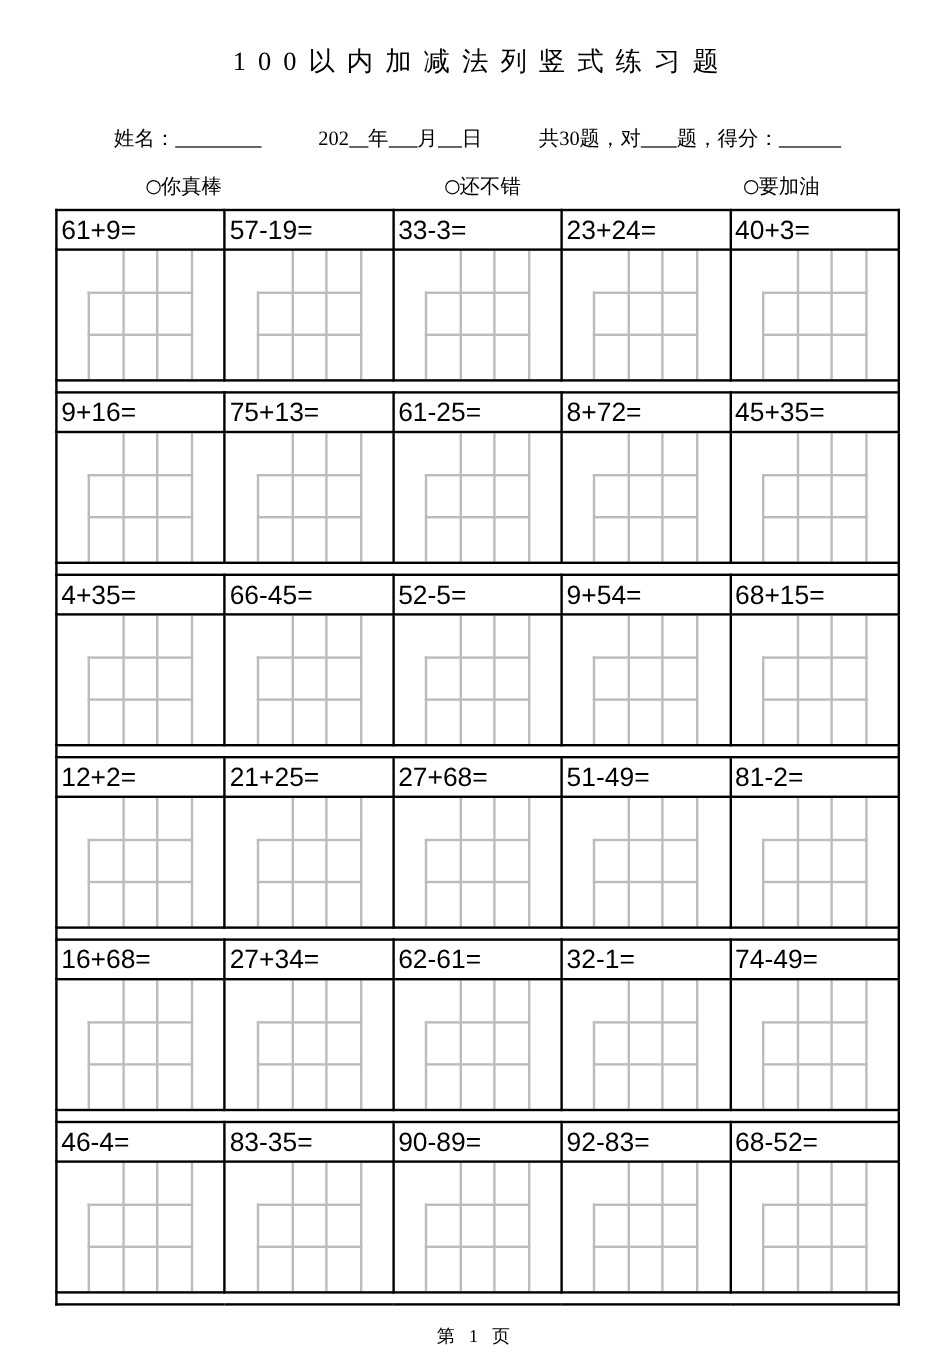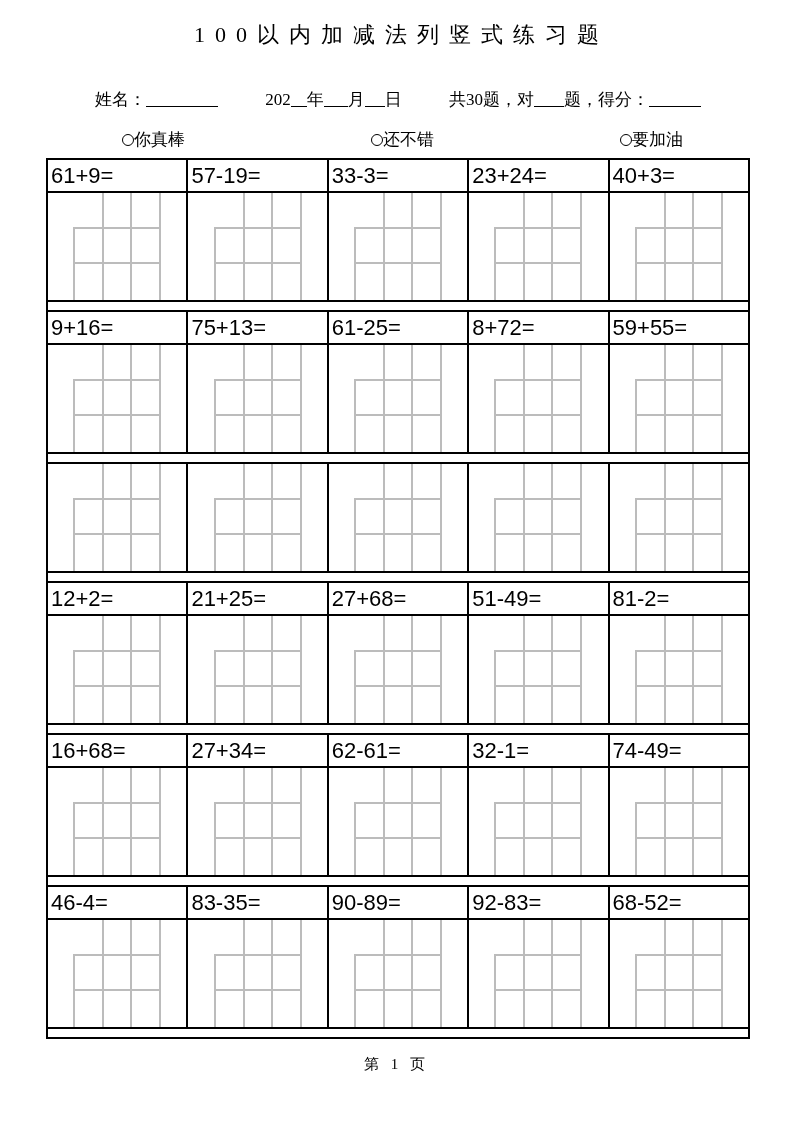--- a/index.html
+++ b/index.html
@@ -2,21 +2,21 @@
 <html lang="zh"><head>
 <meta charset="utf-8">
 <style>
   * { margin:0; padding:0; box-sizing:border-box; }
   html,body { background:#fff; }
   body {
     width:793px; height:1122px;
     font-family:"Liberation Serif", serif;
     color:#000; overflow:hidden;
   }
-  .page { width:793px; height:985px; padding-top:20px; }
+  .page { width:793px; height:985px; padding-top:36px; }
 
   .title {
     text-align:center;
     font-size:22px;
     letter-spacing:10px;
     padding-left:10px; 
     font-weight:400;
     white-space:nowrap;
   }
 
@@ -151,43 +151,50 @@
     </tr>
     <tr class="spacer-row">
           <td colspan="5"></td>
         </tr>
 
     <tr class="label-row">
       <td>9+16=</td>
       <td>75+13=</td>
       <td>61-25=</td>
       <td>8+72=</td>
-      <td>59+55=</td>
-    </tr>
-    <tr class="answer-row">
-      <td>
-            <div class="vgrid"></div>
-          </td>
-      <td>
-            <div class="vgrid"></div>
-          </td>
-      <td>
-            <div class="vgrid"></div>
-          </td>
-      <td>
-            <div class="vgrid"></div>
-          </td>
-      <td>
-            <div class="vgrid"></div>
-          </td>
-    </tr>
-    <tr class="spacer-row">
-          <td colspan="5"></td>
-        </tr>
-
+      <td>45+35=</td>
+    </tr>
+    <tr class="answer-row">
+      <td>
+            <div class="vgrid"></div>
+          </td>
+      <td>
+            <div class="vgrid"></div>
+          </td>
+      <td>
+            <div class="vgrid"></div>
+          </td>
+      <td>
+            <div class="vgrid"></div>
+          </td>
+      <td>
+            <div class="vgrid"></div>
+          </td>
+    </tr>
+    <tr class="spacer-row">
+          <td colspan="5"></td>
+        </tr>
+
+    <tr class="label-row">
+      <td>4+35=</td>
+      <td>66-45=</td>
+      <td>52-5=</td>
+      <td>9+54=</td>
+      <td>68+15=</td>
+    </tr>
     <tr class="answer-row">
       <td>
             <div class="vgrid"></div>
           </td>
       <td>
             <div class="vgrid"></div>
           </td>
       <td>
             <div class="vgrid"></div>
           </td>

